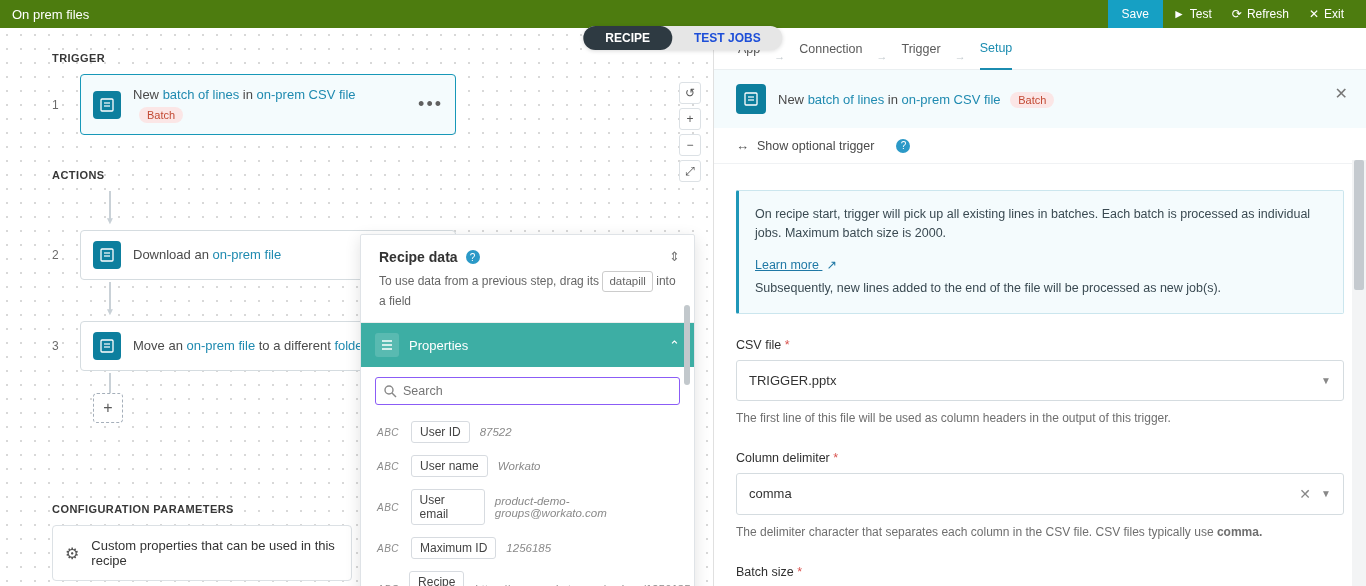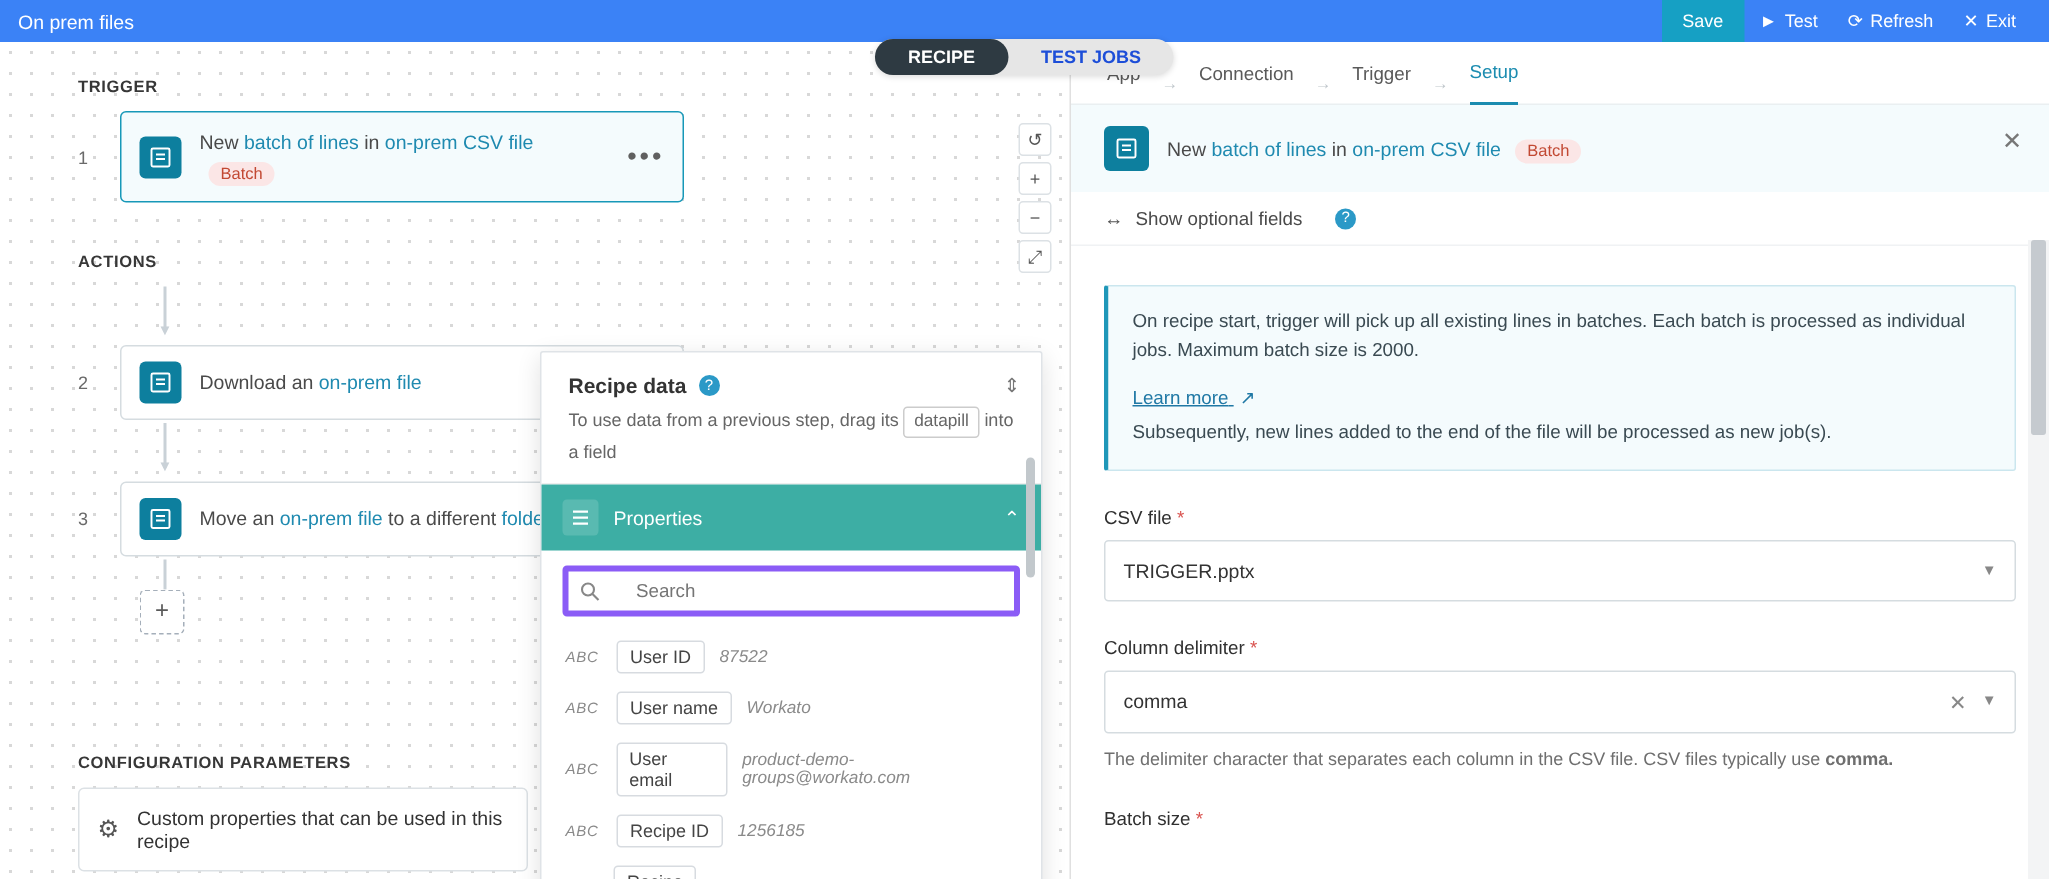--- a/index.html
+++ b/index.html
@@ -1,18 +1,18 @@
 <!DOCTYPE html>
 <html><head>
 <meta charset="utf-8">
 <style>
 * { margin: 0; padding: 0; box-sizing: border-box; }
 body { font-family: -apple-system, BlinkMacSystemFont, "Segoe UI", Helvetica, Arial, sans-serif; font-size: 13px; color: #333; background: #fff; overflow: hidden; height: 586px; width: 1366px; }
 
-.topbar { height: 28px; background: #3b82f6; color: #fff; display: flex; align-items: center; padding: 0 12px; }
+.topbar { height: 28px; background: #4d7c0f; color: #fff; display: flex; align-items: center; padding: 0 12px; }
 .topbar-title { font-size: 13px; font-weight: 500; }
 .topbar-right { margin-left: auto; display: flex; gap: 0; align-items: center; }
 .btn-save { background: #16a0c4; color: #fff; padding: 12px 14px; border-radius: 0; font-size: 12px; cursor: pointer; border: none; }
 .topbar-link { color: #fff; font-size: 12px; cursor: pointer; display: flex; align-items: center; gap: 5px; padding: 4px 10px; }
 
 .tabs-pill { position: absolute; left: 50%; transform: translateX(-50%); top: 26px; background: #e6e6e6; border-radius: 18px; display: flex; font-size: 12px; font-weight: 600; box-shadow: 0 1px 4px rgba(0,0,0,0.15); z-index: 3; }
 .tabs-pill .pill { padding: 5px 22px; border-radius: 18px; cursor: pointer; color: #1d4ed8; }
 .tabs-pill .pill.active { background: #2e3a42; color: #fff; }
 
 .main { position: absolute; top: 28px; bottom: 0; left: 0; right: 0; display: flex; }
@@ -47,21 +47,21 @@
 .dp-title { font-size: 14px; font-weight: 600; color: #333; }
 .dp-help-icon { width: 14px; height: 14px; border-radius: 50%; background: #2b99c7; color: #fff; font-size: 10px; display: flex; align-items: center; justify-content: center; }
 .dp-sub { font-size: 12px; color: #666; margin-top: 6px; line-height: 1.5; }
 .pill-datapill { display: inline-block; border: 1px solid #ccc; border-radius: 3px; padding: 1px 6px; font-size: 11.5px; }
 .dp-expand { position: absolute; right: 14px; top: 14px; color: #777; cursor: pointer; }
 .dp-prop-hdr { background: #3daea4; color: #fff; padding: 10px 14px; display: flex; align-items: center; gap: 10px; font-size: 13px; }
 .dp-prop-hdr .lbl { flex: 1; }
 .dp-prop-hdr .icn { width: 24px; height: 24px; background: rgba(255,255,255,0.15); border-radius: 3px; display: flex; align-items: center; justify-content: center; }
 .dp-prop-hdr .chev { color: #fff; }
 .dp-body { padding: 10px 14px; max-height: 260px; overflow: visible; }
-.dp-search { border: 4px solid #8b5cf6; border-radius: 3px; padding: 6px 8px; display: flex; align-items: center; gap: 24px; color: #888; margin-bottom: 10px; justify-content: center; }
+.dp-search { border: 1px solid #8b5cf6; border-radius: 3px; padding: 6px 8px; display: flex; align-items: center; gap: 6px; color: #888; margin-bottom: 10px; justify-content: center; }
 .dp-search input { border: none; outline: none; flex: 1; font-size: 12.5px; }
 .dp-row { display: flex; align-items: center; gap: 10px; padding: 6px 2px; }
 .dp-type { font-size: 10px; color: #8a8a8a; font-style: italic; width: 24px; letter-spacing: 0.5px; }
 .dp-pill { border: 1px solid #d7dbe0; border-radius: 3px; padding: 3px 8px; font-size: 12px; color: #444; background: #fff; }
 .dp-val { font-size: 11.5px; color: #8a8a8a; font-style: italic; }
 .dp-scroll { position: absolute; right: 2px; top: 70px; bottom: 4px; width: 8px; }
 .dp-scroll .thumb { position: absolute; top: 0; width: 6px; height: 80px; background: #c2c8cc; border-radius: 3px; }
 
 .right-hdr { display: flex; align-items: center; gap: 14px; padding: 14px 24px 0; font-size: 12.5px; color: #5a5a5a; border-bottom: 1px solid #eaeff1; background: #fff; height: 42px; }
 .right-hdr .arw { color: #c0c7cc; font-size: 11px; }
@@ -249,21 +249,21 @@
               <span class="dp-pill">User name</span>
               <span class="dp-val">Workato</span>
             </div>
             <div class="dp-row">
               <span class="dp-type">ABC</span>
               <span class="dp-pill">User email</span>
               <span class="dp-val">product-demo-groups@workato.com</span>
             </div>
             <div class="dp-row">
               <span class="dp-type">ABC</span>
-              <span class="dp-pill">Recipe ID</span>
+              <span class="dp-pill">Maximum ID</span>
               <span class="dp-val">1256185</span>
             </div>
             <div class="dp-row">
               <span class="dp-type">ABC</span>
               <span class="dp-pill">Recipe URL</span>
               <span class="dp-val">https://www.workato.com/recipes/1256185</span>
             </div>
           </div>
       </div>
       <div class="dp-scroll">
@@ -294,37 +294,38 @@
       </div>
       <div class="txt">
         <span>New </span><span style="color:#1f8ab0">batch of lines</span><span> in </span><span style="color:#1f8ab0">on-prem CSV file</span>
         <span class="badge-batch">Batch</span>
       </div>
       <div class="cls">✕</div>
     </div>
 
     <div class="opt-row">
       <span class="arws">↔</span>
-      <span>Show optional fields</span>
+      <span>Show optional trigger</span>
       <span class="q">?</span>
     </div>
 
     <div class="right-content">
       <div class="help-box">
         <div>On recipe start, trigger will pick up all existing lines in batches. Each batch is processed as individual jobs. Maximum batch size is 2000.</div>
         <div style="margin-top:12px"><a href="#"><span>Learn more</span> <span class="lm-icon">↗</span></a></div>
         <div style="margin-top:4px">Subsequently, new lines added to the end of the file will be processed as new job(s).</div>
       </div>
 
       <div class="field-group">
         <label class="field-label"><span>CSV file </span><span class="req">*</span></label>
         <div class="field-input">
           <span class="val">TRIGGER.pptx</span>
           <span class="caret">▼</span>
         </div>
+        <div class="field-hint">The first line of this file will be used as column headers in the output of this trigger.</div>
       </div>
 
       <div class="field-group">
         <label class="field-label"><span>Column delimiter </span><span class="req">*</span></label>
         <div class="field-input">
           <span class="val">comma</span>
           <span class="clr">✕</span>
           <span class="caret">▼</span>
         </div>
         <div class="field-hint">

